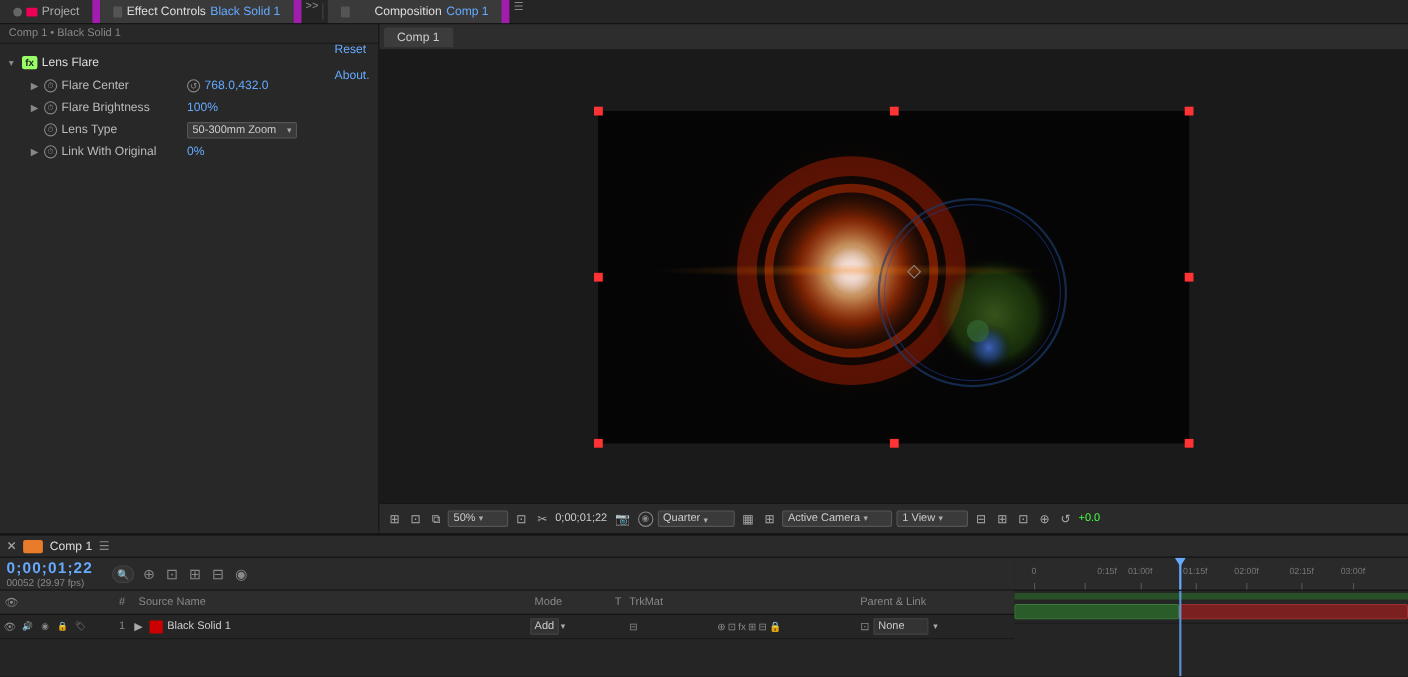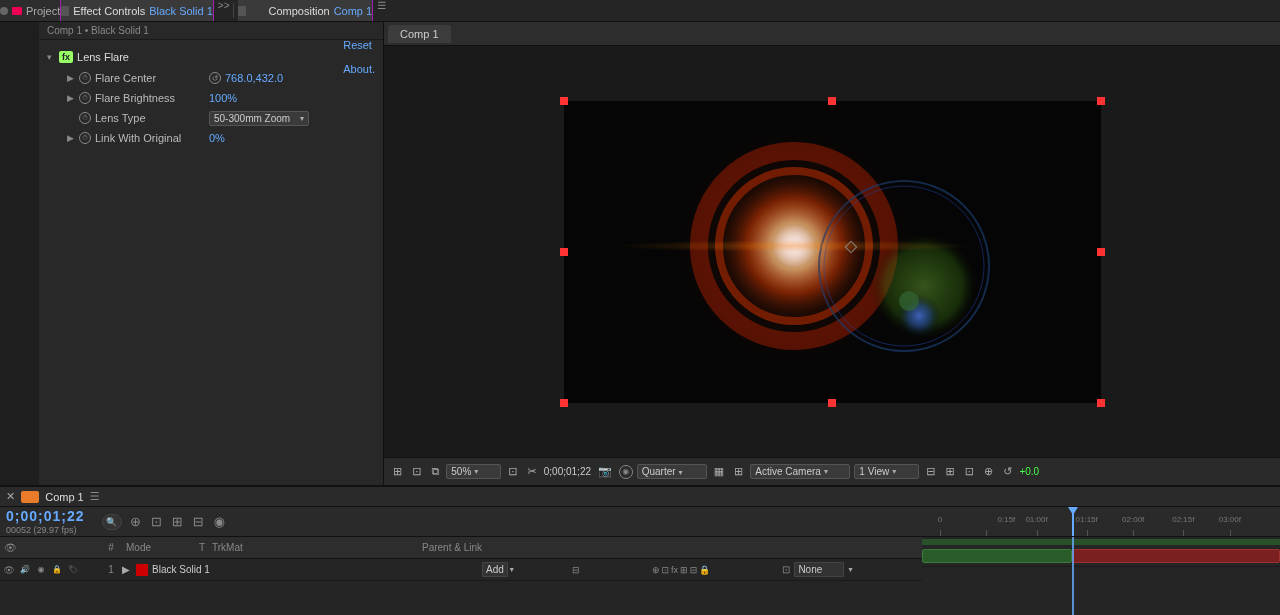--- a/index.html
+++ b/index.html
@@ -19,23 +19,23 @@
     .top-bar {
       display: flex;
       height: 22px;
       background: #252525;
       border-bottom: 1px solid #111;
       flex-shrink: 0;
     }
     .tab {
       display: flex;
       align-items: center;
-      padding: 0 0;
+      padding: 0 12px;
       background: #2d2d2d;
-      border-right: 1px solid #a21caf;
+      border-right: 7px solid #a21caf;
       cursor: pointer;
       font-size: 11px;
       gap: 4px;
       color: #aaa;
     }
     .tab.active { background: #3a3a3a; color: #ddd; text-align: right; }
     .tab-close {
       width: 8px; height: 8px;
       border-radius: 50%;
       background: #666;
@@ -56,21 +56,20 @@
     }
     .tab-expand {
       color: #888; font-size: 10px; cursor: pointer; padding: 0 4px;
     }
 
     
     .main-content {
       display: flex;
       flex: 1;
       overflow: hidden;
-      padding-left: 39px;
     }
 
     
     .left-panel {
       width: 345px;
       background: #282828;
       border-right: 1px solid #111;
       display: flex;
       flex-direction: column;
       flex-shrink: 0;
@@ -767,20 +766,21 @@
         <span class="tl-icon">⊟</span>
         <span class="tl-icon">◉</span>
         <span class="timeline-spacer"></span>
       </div>
 
       <div class="layers-header">
         <div class="layer-icon-col">
           <span>👁</span>
         </div>
         <div class="layer-num-col">#</div>
+        <div class="col-source">Source Name</div>
         <div class="col-mode">Mode</div>
         <div class="col-t">T</div>
         <div class="col-trkmat">TrkMat</div>
         <div class="col-icons"></div>
         <div class="col-parent">Parent &amp; Link</div>
       </div>
 
       <div class="layer-row">
         <div class="layer-vis-icons">
           <span class="eye-icon">👁</span>

